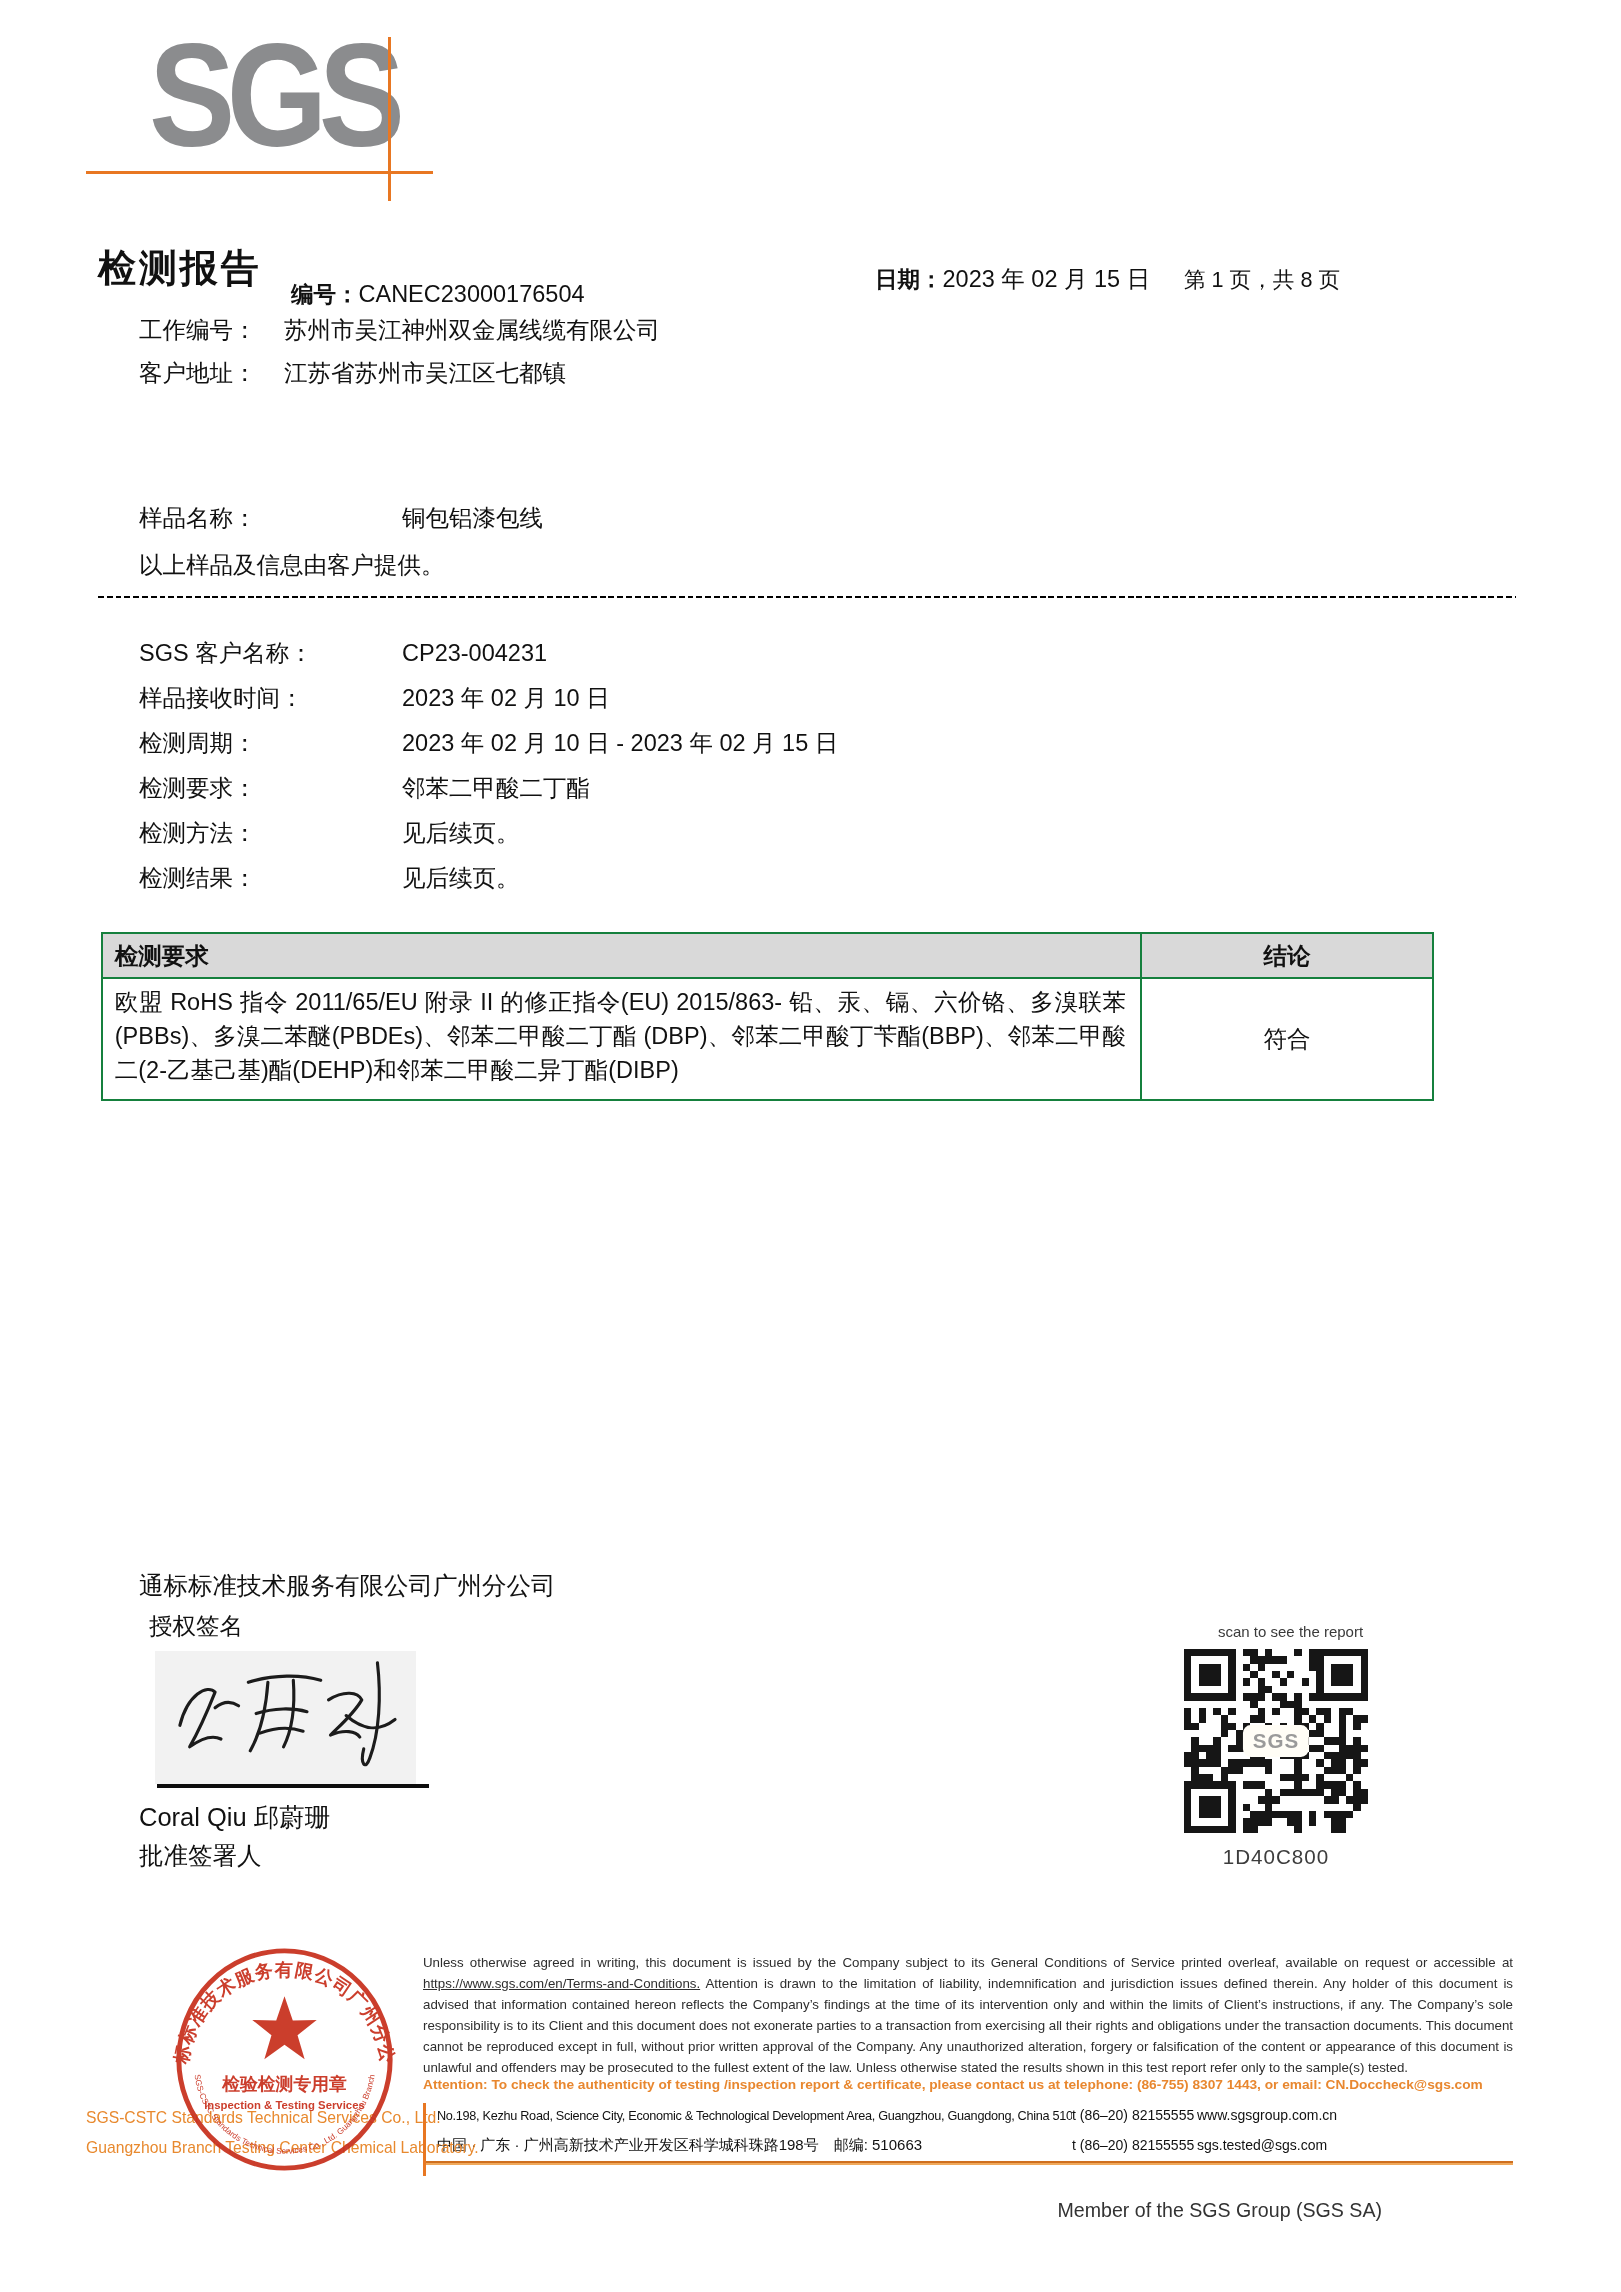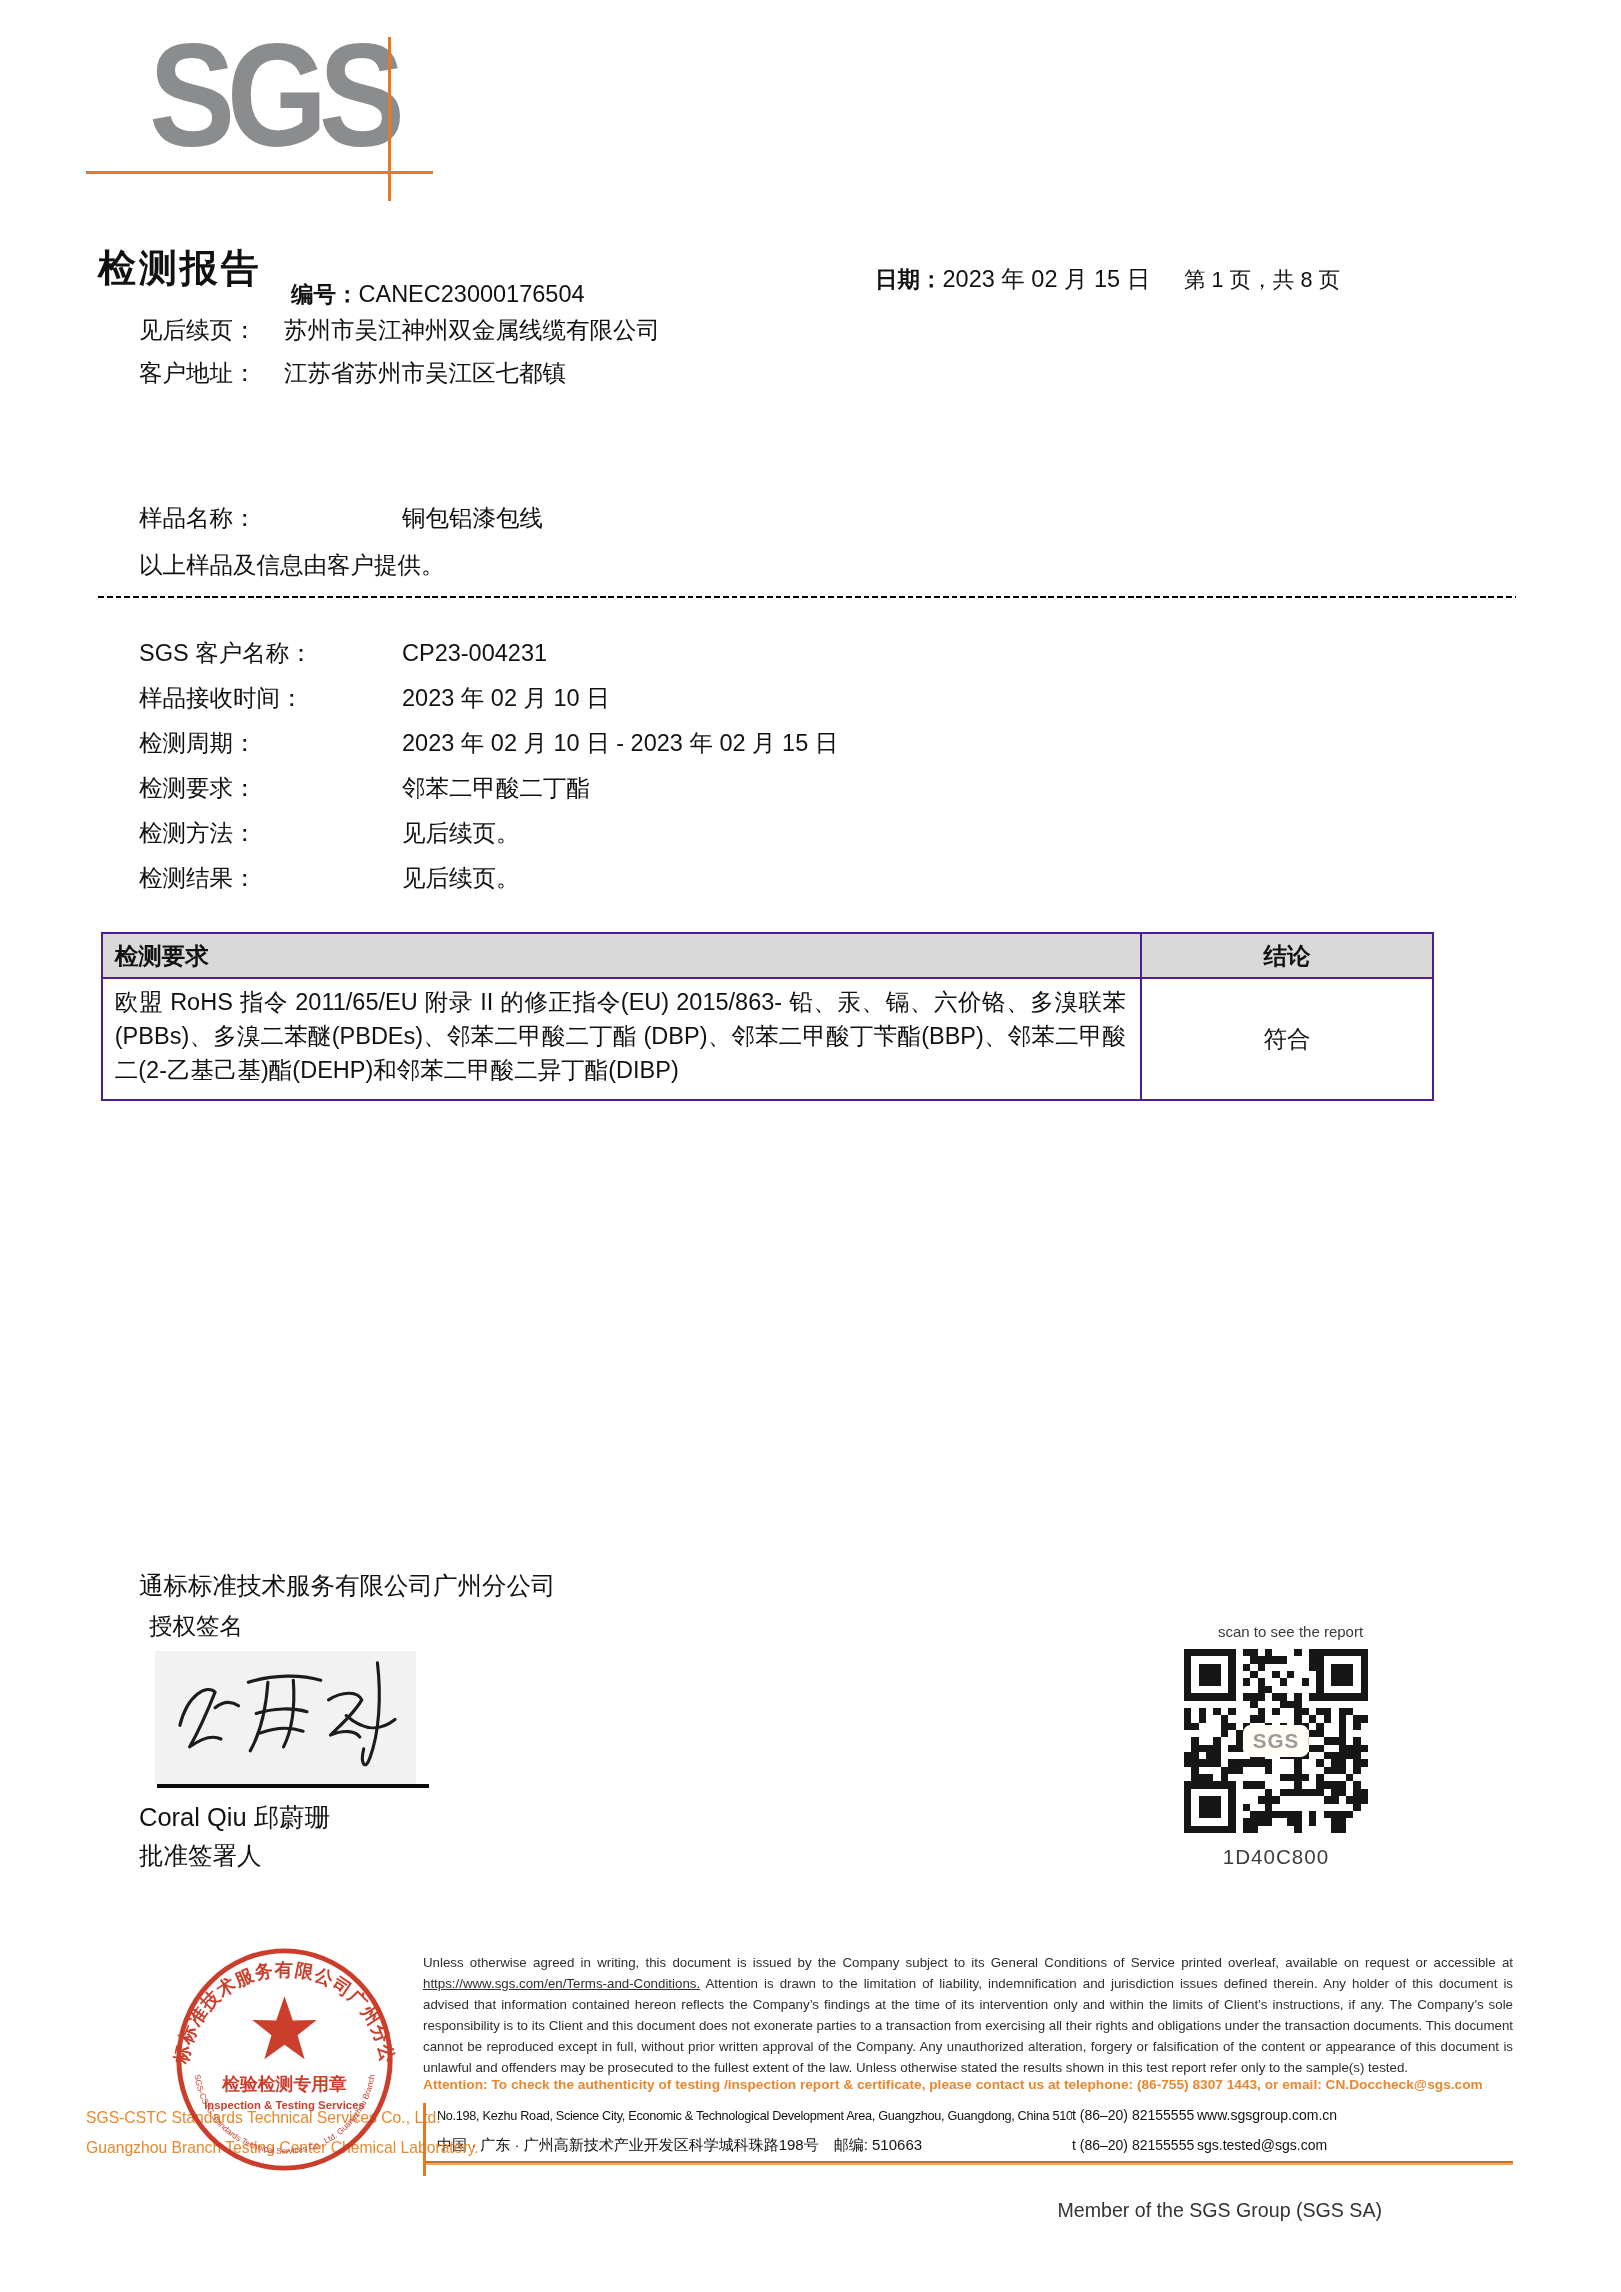--- a/index.html
+++ b/index.html
@@ -30,21 +30,21 @@
 
   .dashed-sep{position:absolute;left:98px;top:596px;width:1418px;height:2px;
     background:repeating-linear-gradient(90deg,#000 0 5.9px,transparent 5.9px 8.8px);}
 
   .job-rows{position:absolute;left:139px;top:637px;}
   .job-rows .jrow{height:45px;font-size:23.5px;}
   .job-rows .lab{display:inline-block;width:263px;}
 
   
   .rtable{position:absolute;left:101px;top:932px;width:1333px;border-collapse:collapse;}
-  .rtable th,.rtable td{border:2px solid #4c1d95;font-size:23.5px;vertical-align:middle;}
+  .rtable th,.rtable td{border:2px solid #15803d;font-size:23.5px;vertical-align:middle;}
   .rtable th{background:#d9d9d9;height:41px;font-weight:bold;}
   .rtable th.c1{width:1024px;text-align:left;padding-left:11.8px;}
   .rtable th.c2{text-align:center;}
   .rtable td.c1{padding:5.9px 13.7px 11.8px 11.8px;line-height:34px;text-align:justify;}
   .rtable td.c2{text-align:center;}
 
   
   .sig-company{position:absolute;left:139px;top:1569px;font-size:24.5px;}
   .sig-label{position:absolute;left:149px;top:1610px;font-size:23.5px;}
   .sig-box{position:absolute;left:155px;top:1651px;width:261px;height:133px;background:#f2f2f2;}
@@ -104,21 +104,21 @@
   <div class="title">检测报告</div>
   <div class="hdr-no">
     <b>编号：</b><span>CANEC23000176504</span>
   </div>
   <div class="hdr-date">
     <b>日期：</b><span>2023 年 02 月 15 日</span>
   </div>
   <div class="hdr-page">第 1 页，共 8 页</div>
 
   <div class="kv client-row1">
-    <span class="lab">见后续页：</span><span>苏州市吴江神州双金属线缆有限公司</span>
+    <span class="lab">工作编号：</span><span>苏州市吴江神州双金属线缆有限公司</span>
   </div>
   <div class="kv client-row2">
     <span class="lab">客户地址：</span><span>江苏省苏州市吴江区七都镇</span>
   </div>
 
   <div class="kv sample-row">
     <span class="lab">样品名称：</span><span>铜包铝漆包线</span>
   </div>
   <div class="sample-note">以上样品及信息由客户提供。</div>
 

